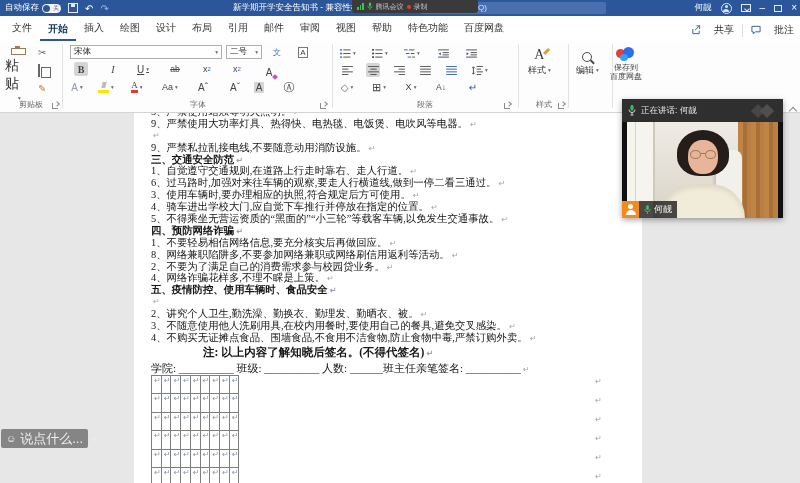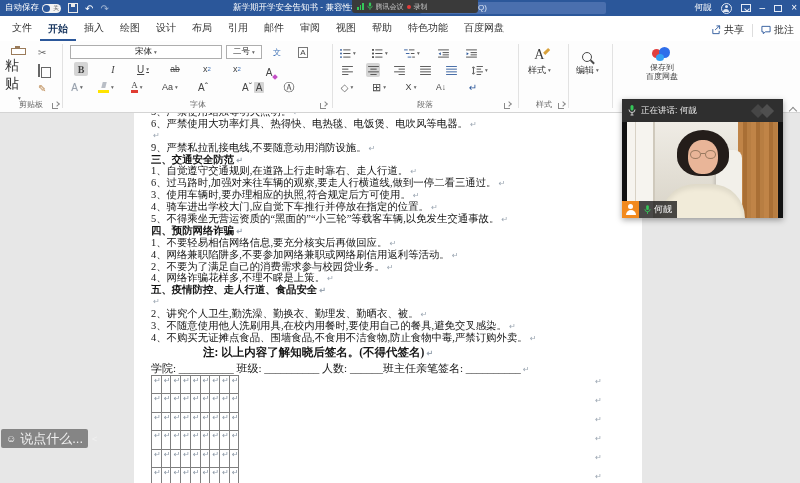--- a/index.html
+++ b/index.html
@@ -33,36 +33,36 @@
   .winbox{width:8px;height:7px;border:1px solid #e6ecf7;box-sizing:border-box}
   .ribopt{width:10px;height:8px;border:1px solid #e6ecf7;box-sizing:border-box;position:relative}
   .ribopt::after{content:"";position:absolute;left:3px;top:2px;width:3px;height:3px;border-right:1px solid #e6ecf7;border-bottom:1px solid #e6ecf7;transform:rotate(45deg)}
   .wglyph{font-size:10px;line-height:10px;color:#fff}
   
   .tabrow{position:absolute;left:0;top:16px;width:800px;height:25px;background:#fff;display:flex;align-items:flex-end;z-index:20}
   .tabs{display:flex;align-items:flex-end;margin-left:4px}
   .tab{font-size:10px;color:#333;padding:5px 8px 6px;white-space:nowrap}
   .tab.sel{font-weight:700;color:#17355e;border-bottom:2.5px solid #2b579a;padding-bottom:3.5px}
   .tr-right{position:absolute;right:6px;bottom:4px;display:flex;align-items:center;gap:8px}
-  .tr-btn{display:flex;align-items:center;gap:3px;font-size:10px;color:#333}
+  .tr-btn{display:flex;align-items:center;gap:13px;font-size:10px;color:#333}
   .vsep{width:1px;height:13px;background:#ddd}
   
   .ribbon{position:absolute;left:0;top:41px;width:800px;height:71px;background:#fdfdfd;border-bottom:1px solid #d4d4d4;z-index:10}
   .gsep{position:absolute;top:3px;width:1px;height:64px;background:#e2e2e2}
   .grp{position:absolute;top:0;height:71px}
   .glabel{position:absolute;bottom:2px;left:0;right:0;text-align:center;font-size:8px;color:#6a6a6a}
   .lau{position:absolute;bottom:3px;width:7px;height:7px}
   .lau::before{content:"";position:absolute;left:0;bottom:0;width:5px;height:5px;border-left:1px solid #8a8a8a;border-bottom:1px solid #8a8a8a}
   .lau::after{content:"";position:absolute;right:0;top:0;width:3px;height:3px;border-right:1px solid #8a8a8a;border-bottom:1px solid #8a8a8a;transform:rotate(-45deg)}
   .car::after{content:"▾";font-size:5.5px;color:#666;margin-left:2px;vertical-align:1px}
   .ic{display:inline-flex;align-items:center;justify-content:center;min-width:14px;height:14px;font-size:10px;color:#444;position:absolute}
   .ic svg{display:block}
   .selbg{background:#d5d5d5;border-radius:2px}
   .combo{position:absolute;height:14px;border:1px solid #aeaeae;background:#fff;font-size:8.5px;color:#222;
-         display:flex;align-items:center;padding:0 3px;box-sizing:border-box;justify-content:center}
+         display:flex;align-items:center;padding:0 3px;box-sizing:border-box;justify-content:space-between}
   
   .pastebtn{position:absolute;left:5px;top:4px;width:27px;height:56px;display:flex;flex-direction:column;align-items:center;gap:2px}
   .clipic{width:13px;height:16px;background:#fff;border:1px solid #9a7b5a;position:relative;margin-top:3px}
   .clipic::before{content:"";position:absolute;left:3px;top:-3px;width:5px;height:3px;background:#9a7b5a}
   .pastebtn span{font-size:14px;color:#333}
   .mini{position:absolute;left:38px;font-size:10px;color:#666}
   .copyic{width:8px;height:9px;border:1px solid #666;position:relative}
   .copyic::after{content:"";position:absolute;left:2px;top:2px;width:8px;height:9px;border:1px solid #666;background:#fdfdfd}
   
   .bold-b{font-weight:700;font-family:"Liberation Serif",serif}
@@ -271,21 +271,21 @@
 
     <span class="ic artA car" style="left:6px;top:39px">A</span>
     <span class="ic car" style="left:34px;top:39px">
         <span class="hl"></span>
       </span>
     <span class="ic car" style="left:66px;top:39px">
         <span class="fc">A</span>
       </span>
     <span class="ic car" style="left:98px;top:39px;font-size:9px">Aa</span>
     <span class="ic" style="left:132px;top:39px">Aˆ</span>
-    <span class="ic" style="left:176px;top:39px">Aˇ</span>
+    <span class="ic" style="left:164px;top:39px">Aˇ</span>
     <span class="ic" style="left:188px;top:39px">
         <span class="shadeA">A</span>
       </span>
     <span class="ic" style="left:218px;top:39px;font-size:11px">Ⓐ</span>
 
     <div class="glabel">字体</div>
     <span class="lau" style="left:256px"></span>
   </div>
   <div class="gsep" style="left:332px"></div>
 
@@ -379,41 +379,41 @@
   <div class="gsep" style="left:568px"></div>
 
   <div class="grp" style="left:570px;width:42px">
     <div class="bigbtn" style="left:6px;top:8px">
       <span class="mag"></span>
       <span class="btxt car">编辑</span>
     </div>
   </div>
   <div class="gsep" style="left:612px"></div>
 
-  <div class="grp" style="left:638px;width:56px">
+  <div class="grp" style="left:602px;width:56px">
     <div class="bigbtn" style="left:8px;top:4px">
       <span class="bdlogo">
           <i class="r"></i>
           <i class="b1"></i>
           <i class="b2"></i>
         </span>
       <span class="btxt2"><span>保存到</span><br><span>百度网盘</span></span>
     </div>
   </div>
 </div>
 
 <div class="docarea">
   <div class="page">
     <div id="docLines">
         <div class="dl clip">
           <span class="t">5、严禁使用蜡烛等明火照明。</span>
           <span class="rm">↵</span>
         </div>
         <div class="dl">
-          <span class="t">6、严禁使用大功率灯具、热得快、电热毯、电饭煲、电吹风等电器。</span>
+          <span class="t">9、严禁使用大功率灯具、热得快、电热毯、电饭煲、电吹风等电器。</span>
           <span class="rm">↵</span>
         </div>
         <div class="dl">
           <span class="rm">↵</span>
         </div>
         <div class="dl">
           <span class="t">9、严禁私拉乱接电线,不要随意动用消防设施。</span>
           <span class="rm">↵</span>
         </div>
         <div class="dl bold">
@@ -442,33 +442,33 @@
         </div>
         <div class="dl bold">
           <span class="t">四、预防网络诈骗</span>
           <span class="rm">↵</span>
         </div>
         <div class="dl">
           <span class="t">1、不要轻易相信网络信息,要充分核实后再做回应。</span>
           <span class="rm">↵</span>
         </div>
         <div class="dl">
-          <span class="t">4、网络兼职陷阱多,不要参加网络兼职或网络刷信用返利等活动。</span>
+          <span class="t">8、网络兼职陷阱多,不要参加网络兼职或网络刷信用返利等活动。</span>
           <span class="rm">↵</span>
         </div>
         <div class="dl">
           <span class="t">2、不要为了满足自己的消费需求参与校园贷业务。</span>
           <span class="rm">↵</span>
         </div>
         <div class="dl">
           <span class="t">4、网络诈骗花样多,不理不睬是上策。</span>
           <span class="rm">↵</span>
         </div>
         <div class="dl bold">
-          <span class="t">五、疫情防控、走人行道、食品安全</span>
+          <span class="t">五、疫情防控、使用车辆时、食品安全</span>
           <span class="rm">↵</span>
         </div>
         <div class="dl">
           <span class="rm">↵</span>
         </div>
         <div class="dl">
           <span class="t">2、讲究个人卫生,勤洗澡、勤换衣、勤理发、勤晒衣、被。</span>
           <span class="rm">↵</span>
         </div>
         <div class="dl">

